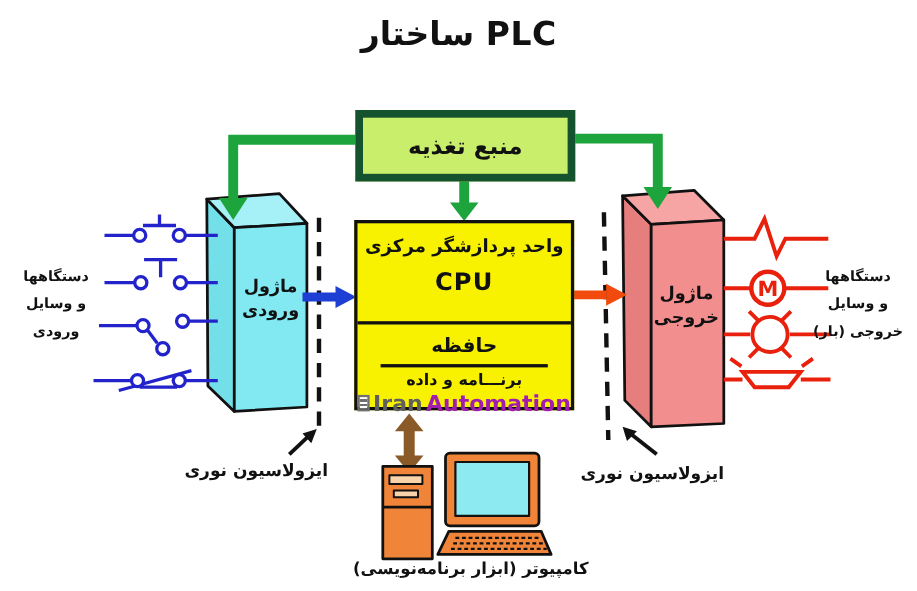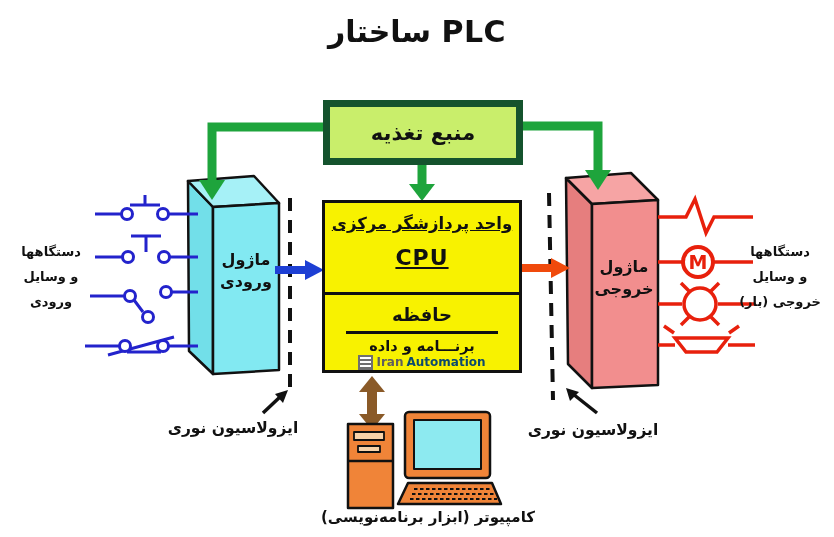--- a/index.html
+++ b/index.html
@@ -6,32 +6,32 @@
   .stage{position:relative;width:834px;height:537px;background:#fff;overflow:hidden;
          font-family:"DejaVu Sans", sans-serif;color:#111;}
   .stage svg{position:absolute;left:0;top:0;}
   .abs{position:absolute;}
   .title{top:14px;left:0;width:834px;text-align:center;font-size:30px;font-weight:bold;letter-spacing:.5px;}
   .power-box{left:323px;top:100px;width:200px;height:65px;background:#c9ee6b;border:7px solid #14532d;
              box-sizing:border-box;display:flex;align-items:center;justify-content:center;
              font-size:21px;font-weight:bold;}
   .cpu-box{left:322px;top:200px;width:200px;height:173px;background:#f8f200;border:3px solid #111;
            box-sizing:border-box;text-align:center;}
-  .cpu-top{height:78px;border-bottom:3px solid #111;padding-top:11px;box-sizing:content-box;text-decoration:underline;}
+  .cpu-top{height:78px;border-bottom:3px solid #111;padding-top:11px;box-sizing:content-box;}
   .cpu-line1{display:block;font-size:16.5px;font-weight:bold;}
   .cpu-line2{display:block;font-size:22px;font-weight:bold;margin-top:12px;letter-spacing:1px;}
   .mem-title{display:block;font-size:18px;font-weight:bold;margin-top:9px;}
   .mem-rule{width:152px;height:2.5px;background:#111;margin:6px auto 4px;}
   .mem-program{display:block;font-size:14.5px;font-weight:bold;}
   .watermark{display:flex;align-items:center;justify-content:center;gap:3px;margin-top:1px;
-             font-size:12px;font-weight:bold;}
+             font-size:20px;font-weight:bold;}
   .wm-logo{display:inline-block;width:11px;height:11px;border:2px solid #6f6f6f;
            background:repeating-linear-gradient(#ffffff 0 2px,#6f6f6f 2px 4px);}
   .wm-iran{color:#5f5f5f;}
-  .wm-auto{color:#0c4a6e;}
+  .wm-auto{color:#a21caf;}
   .mod-label{font-size:16px;font-weight:bold;line-height:22px;text-align:center;}
   .input-mod{left:211px;top:249px;width:70px;}
   .output-mod{left:589px;top:256px;width:70px;}
   .dev-label{font-size:13px;font-weight:bold;line-height:25px;text-align:center;}
   .input-dev{left:3px;top:239px;width:96px;}
   .output-dev{left:727px;top:239px;width:106px;}
   .iso-label{font-size:15.5px;font-weight:bold;text-align:center;}
   .iso-left{left:146px;top:419px;width:174px;}
   .iso-right{left:506px;top:421px;width:174px;}
   .pc-caption{left:290px;top:508px;width:276px;text-align:center;font-size:15px;font-weight:bold;}

